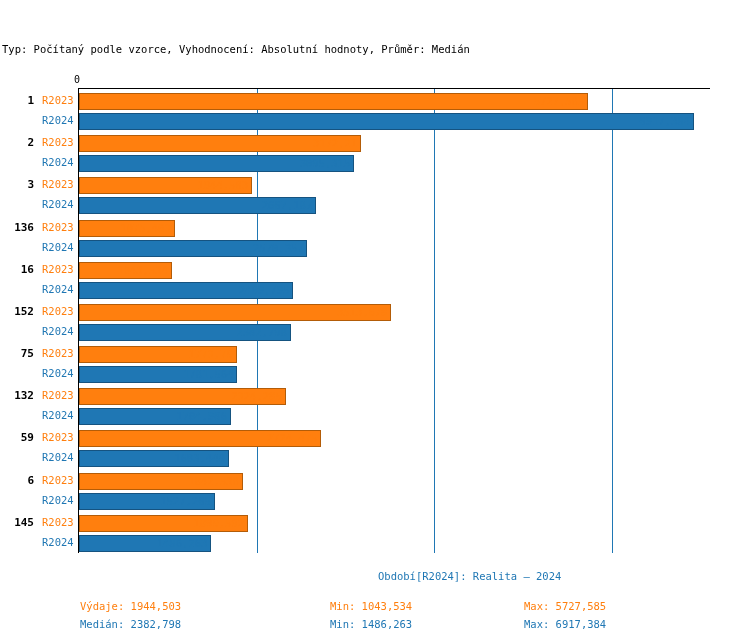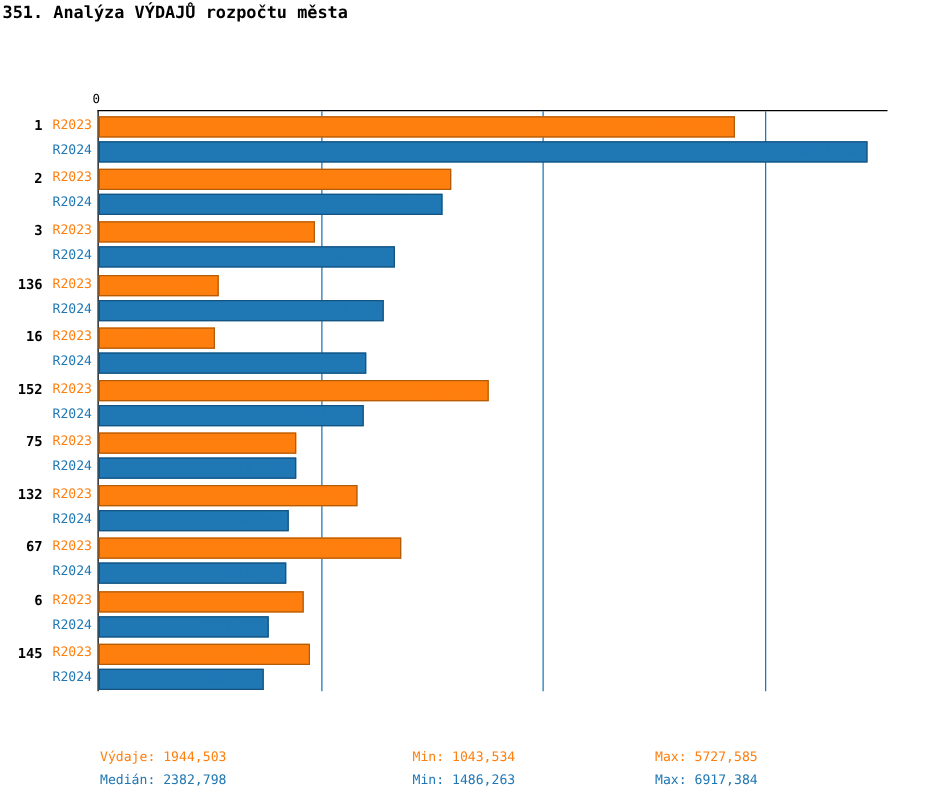--- a/index.html
+++ b/index.html
@@ -93,21 +93,21 @@
   .s-min-1 { left: 330px; top: 600px; color: #ff7f0e; }
   .s-min-2 { left: 330px; top: 618px; color: #1f77b4; }
   .s-max-1 { left: 524px; top: 600px; color: #ff7f0e; }
   .s-max-2 { left: 524px; top: 618px; color: #1f77b4; text-align: center; }
 </style>
 </head>
 <body>
 
 <div id="page">
 
-  <div class="title1">351. Analýza VÝDAJŮ rozpočtu města</div>
+  <div class="subtitle">Typ: Počítaný podle vzorce, Vyhodnocení: Absolutní hodnoty, Průměr: Medián</div>
 
   <div class="zero-label">0</div>
 
   <div class="plot" id="plot">
       <div class="vgrid" style="left: 177.746px;"></div>
       <div class="vgrid" style="left: 355.493px;"></div>
       <div class="vgrid" style="left: 533.239px;"></div>
       <div class="grp" style="top: 0px; height: 42.1818px;">
         <div class="bar b2023" style="left: 0px; top: 4px; width: 509.029px;"></div>
         <div class="barval val2023" style="top: 4px; left: 454.629px;">5727,585</div>
@@ -169,20 +169,21 @@
         <div class="barval val2024" style="top: 24px; left: 81.333px;">1527,265</div>
       </div>
       <div class="grp" style="top: 421.818px; height: 42.1818px;">
         <div class="bar b2023" style="left: 0px; top: 4px; width: 168.823px;"></div>
         <div class="barval val2023" style="top: 4px; left: 114.423px;">1899,592</div>
         <div class="bar b2024" style="left: 0px; top: 24px; width: 132.089px;"></div>
         <div class="barval val2024" style="top: 24px; left: 77.689px;">1486,263</div>
       </div>
     </div>
 
+  <div class="legend-2024">Období[R2024]: Realita – 2024</div>
 
   <div class="stat s-med-1">Výdaje: 1944,503</div>
   <div class="stat s-med-2">Medián: 2382,798</div>
   <div class="stat s-min-1">Min: 1043,534</div>
   <div class="stat s-min-2">Min: 1486,263</div>
   <div class="stat s-max-1">Max: 5727,585</div>
   <div class="stat s-max-2">Max: 6917,384</div>
 
 <div class="grp-index" style="left: 0px; width: 34px; top: 94px;">1</div>
     <div class="rowlbl lbl2023" style="left: 42px; top: 94px;">R2023</div>
@@ -201,21 +202,21 @@
     <div class="rowlbl lbl2024" style="left: 42px; top: 282.727px;">R2024</div>
     <div class="grp-index" style="left: 0px; width: 34px; top: 304.909px;">152</div>
     <div class="rowlbl lbl2023" style="left: 42px; top: 304.909px;">R2023</div>
     <div class="rowlbl lbl2024" style="left: 42px; top: 324.909px;">R2024</div>
     <div class="grp-index" style="left: 0px; width: 34px; top: 347.091px;">75</div>
     <div class="rowlbl lbl2023" style="left: 42px; top: 347.091px;">R2023</div>
     <div class="rowlbl lbl2024" style="left: 42px; top: 367.091px;">R2024</div>
     <div class="grp-index" style="left: 0px; width: 34px; top: 389.273px;">132</div>
     <div class="rowlbl lbl2023" style="left: 42px; top: 389.273px;">R2023</div>
     <div class="rowlbl lbl2024" style="left: 42px; top: 409.273px;">R2024</div>
-    <div class="grp-index" style="left: 0px; width: 34px; top: 431.455px;">67</div>
+    <div class="grp-index" style="left: 0px; width: 34px; top: 431.455px;">59</div>
     <div class="rowlbl lbl2023" style="left: 42px; top: 431.455px;">R2023</div>
     <div class="rowlbl lbl2024" style="left: 42px; top: 451.455px;">R2024</div>
     <div class="grp-index" style="left: 0px; width: 34px; top: 473.636px;">6</div>
     <div class="rowlbl lbl2023" style="left: 42px; top: 473.636px;">R2023</div>
     <div class="rowlbl lbl2024" style="left: 42px; top: 493.636px;">R2024</div>
     <div class="grp-index" style="left: 0px; width: 34px; top: 515.818px;">145</div>
     <div class="rowlbl lbl2023" style="left: 42px; top: 515.818px;">R2023</div>
     <div class="rowlbl lbl2024" style="left: 42px; top: 535.818px;">R2024</div>
   </div>
 

